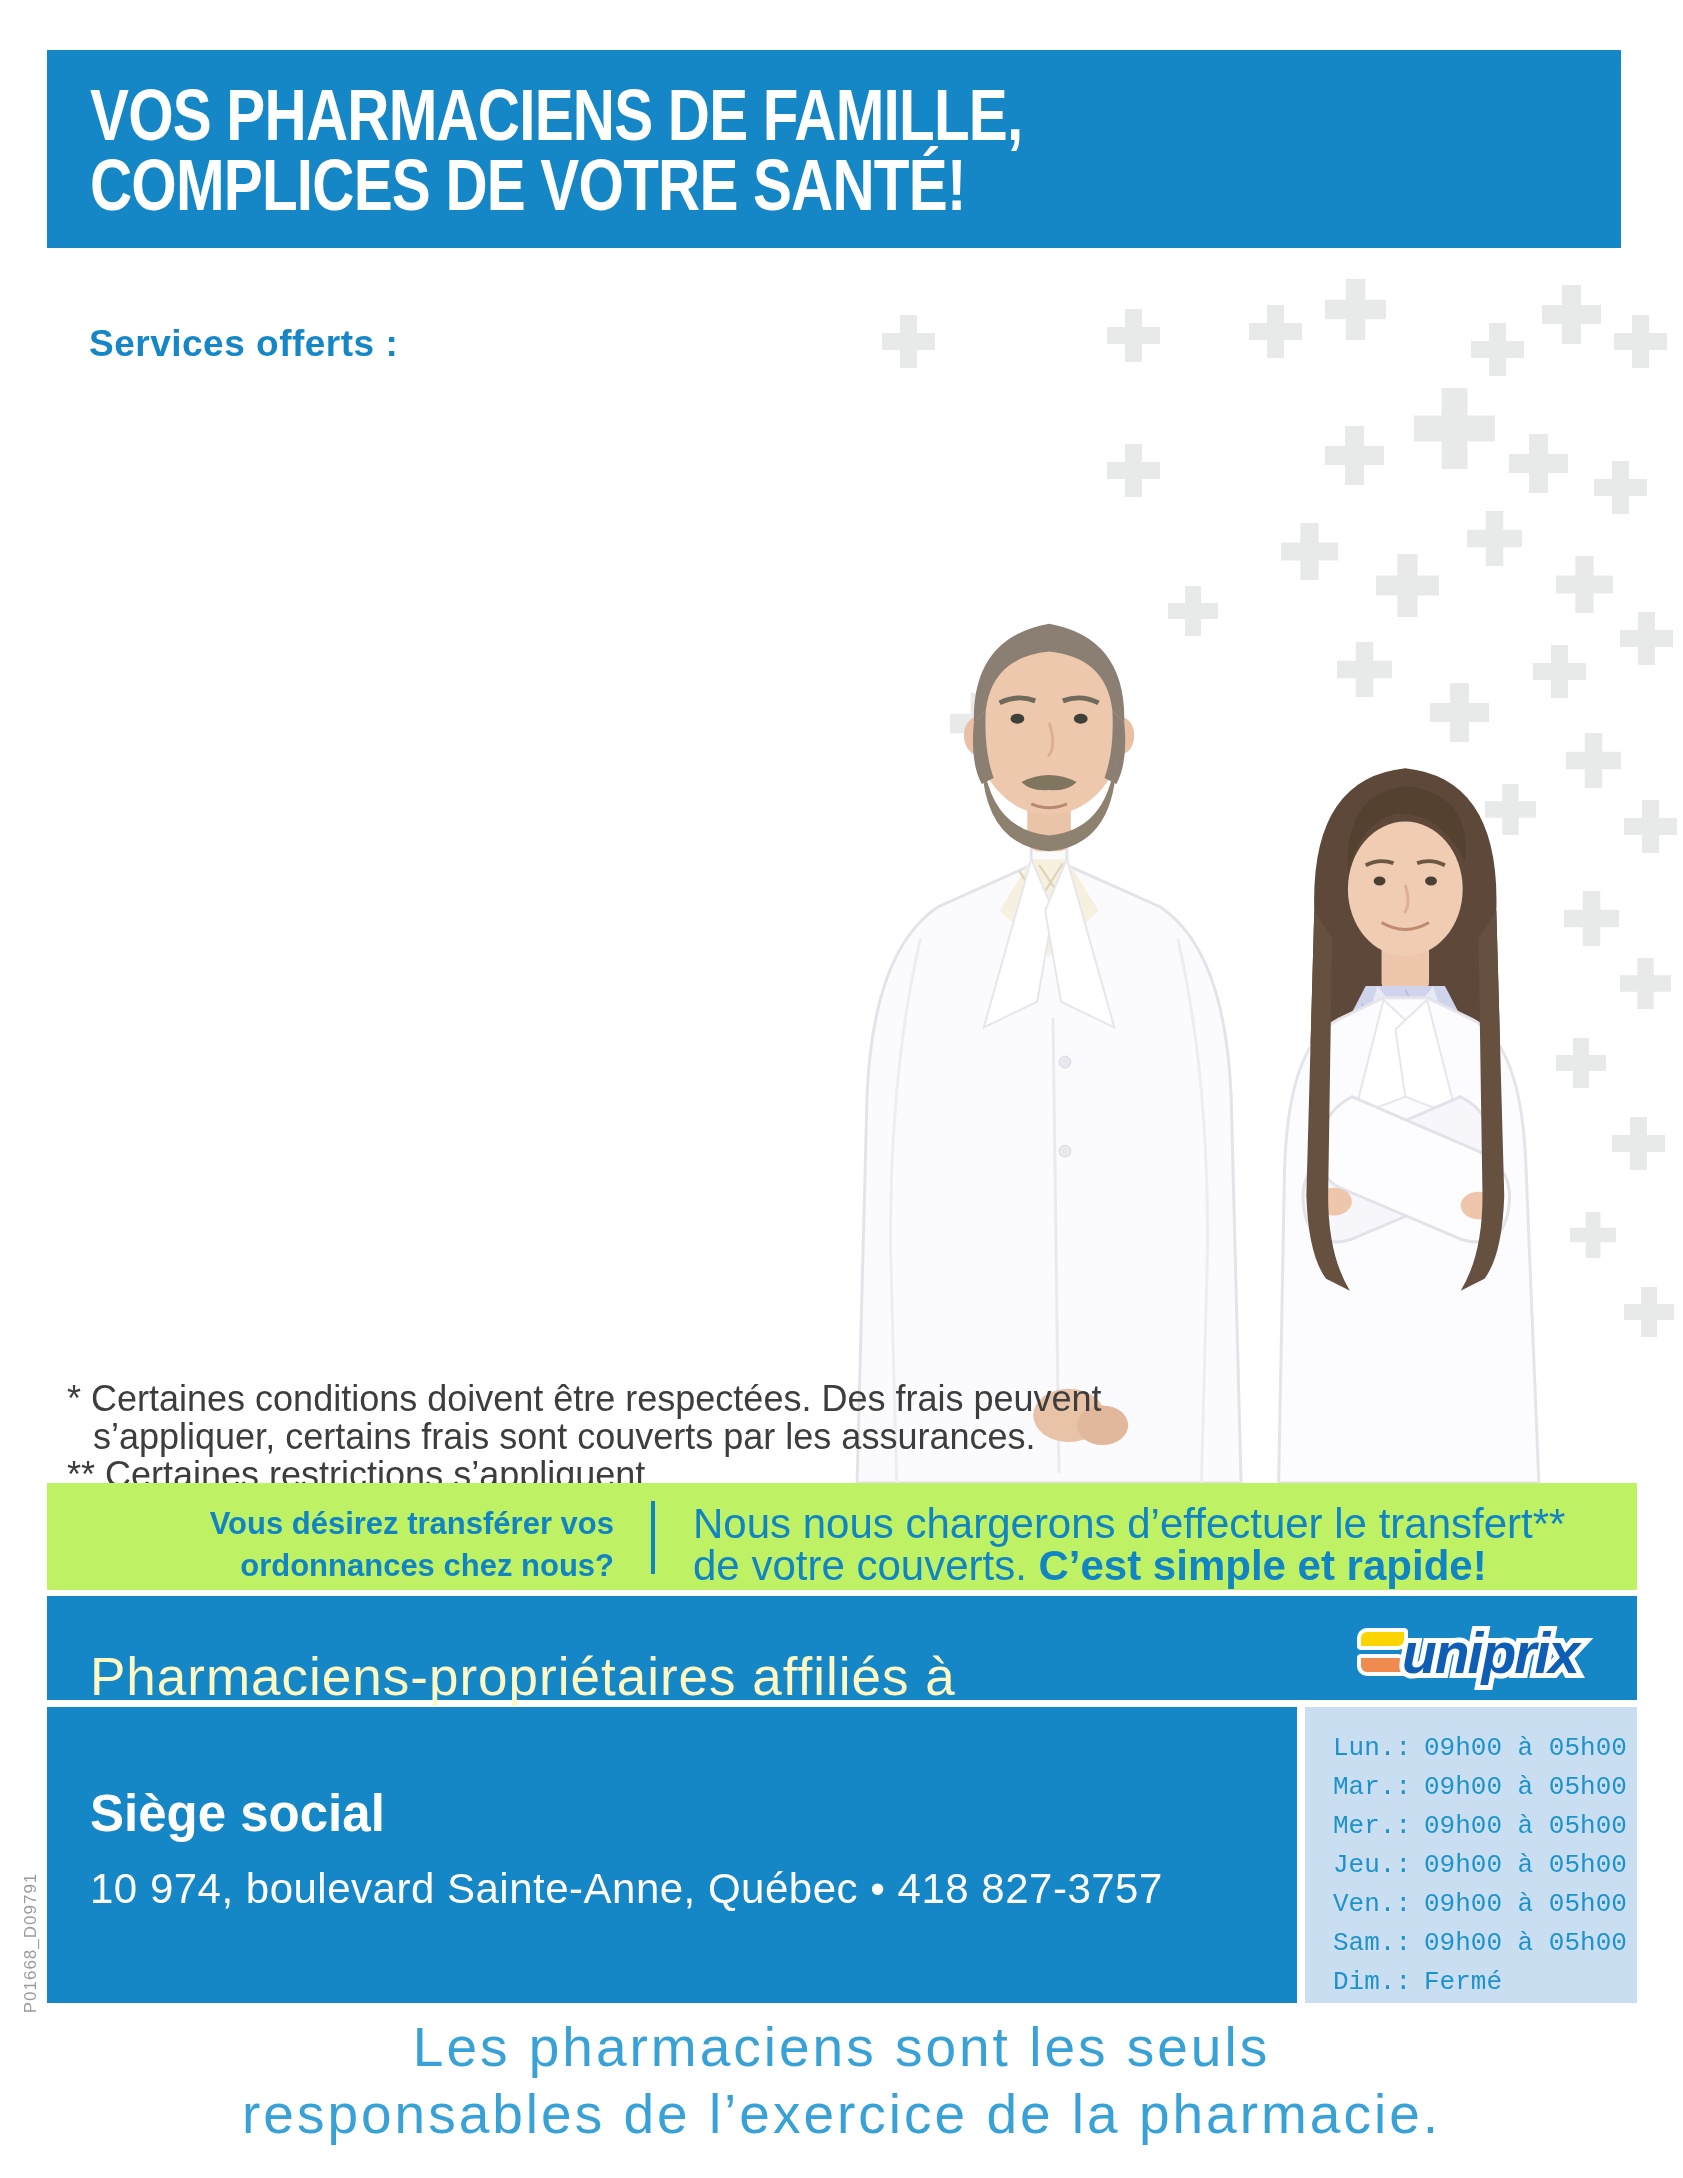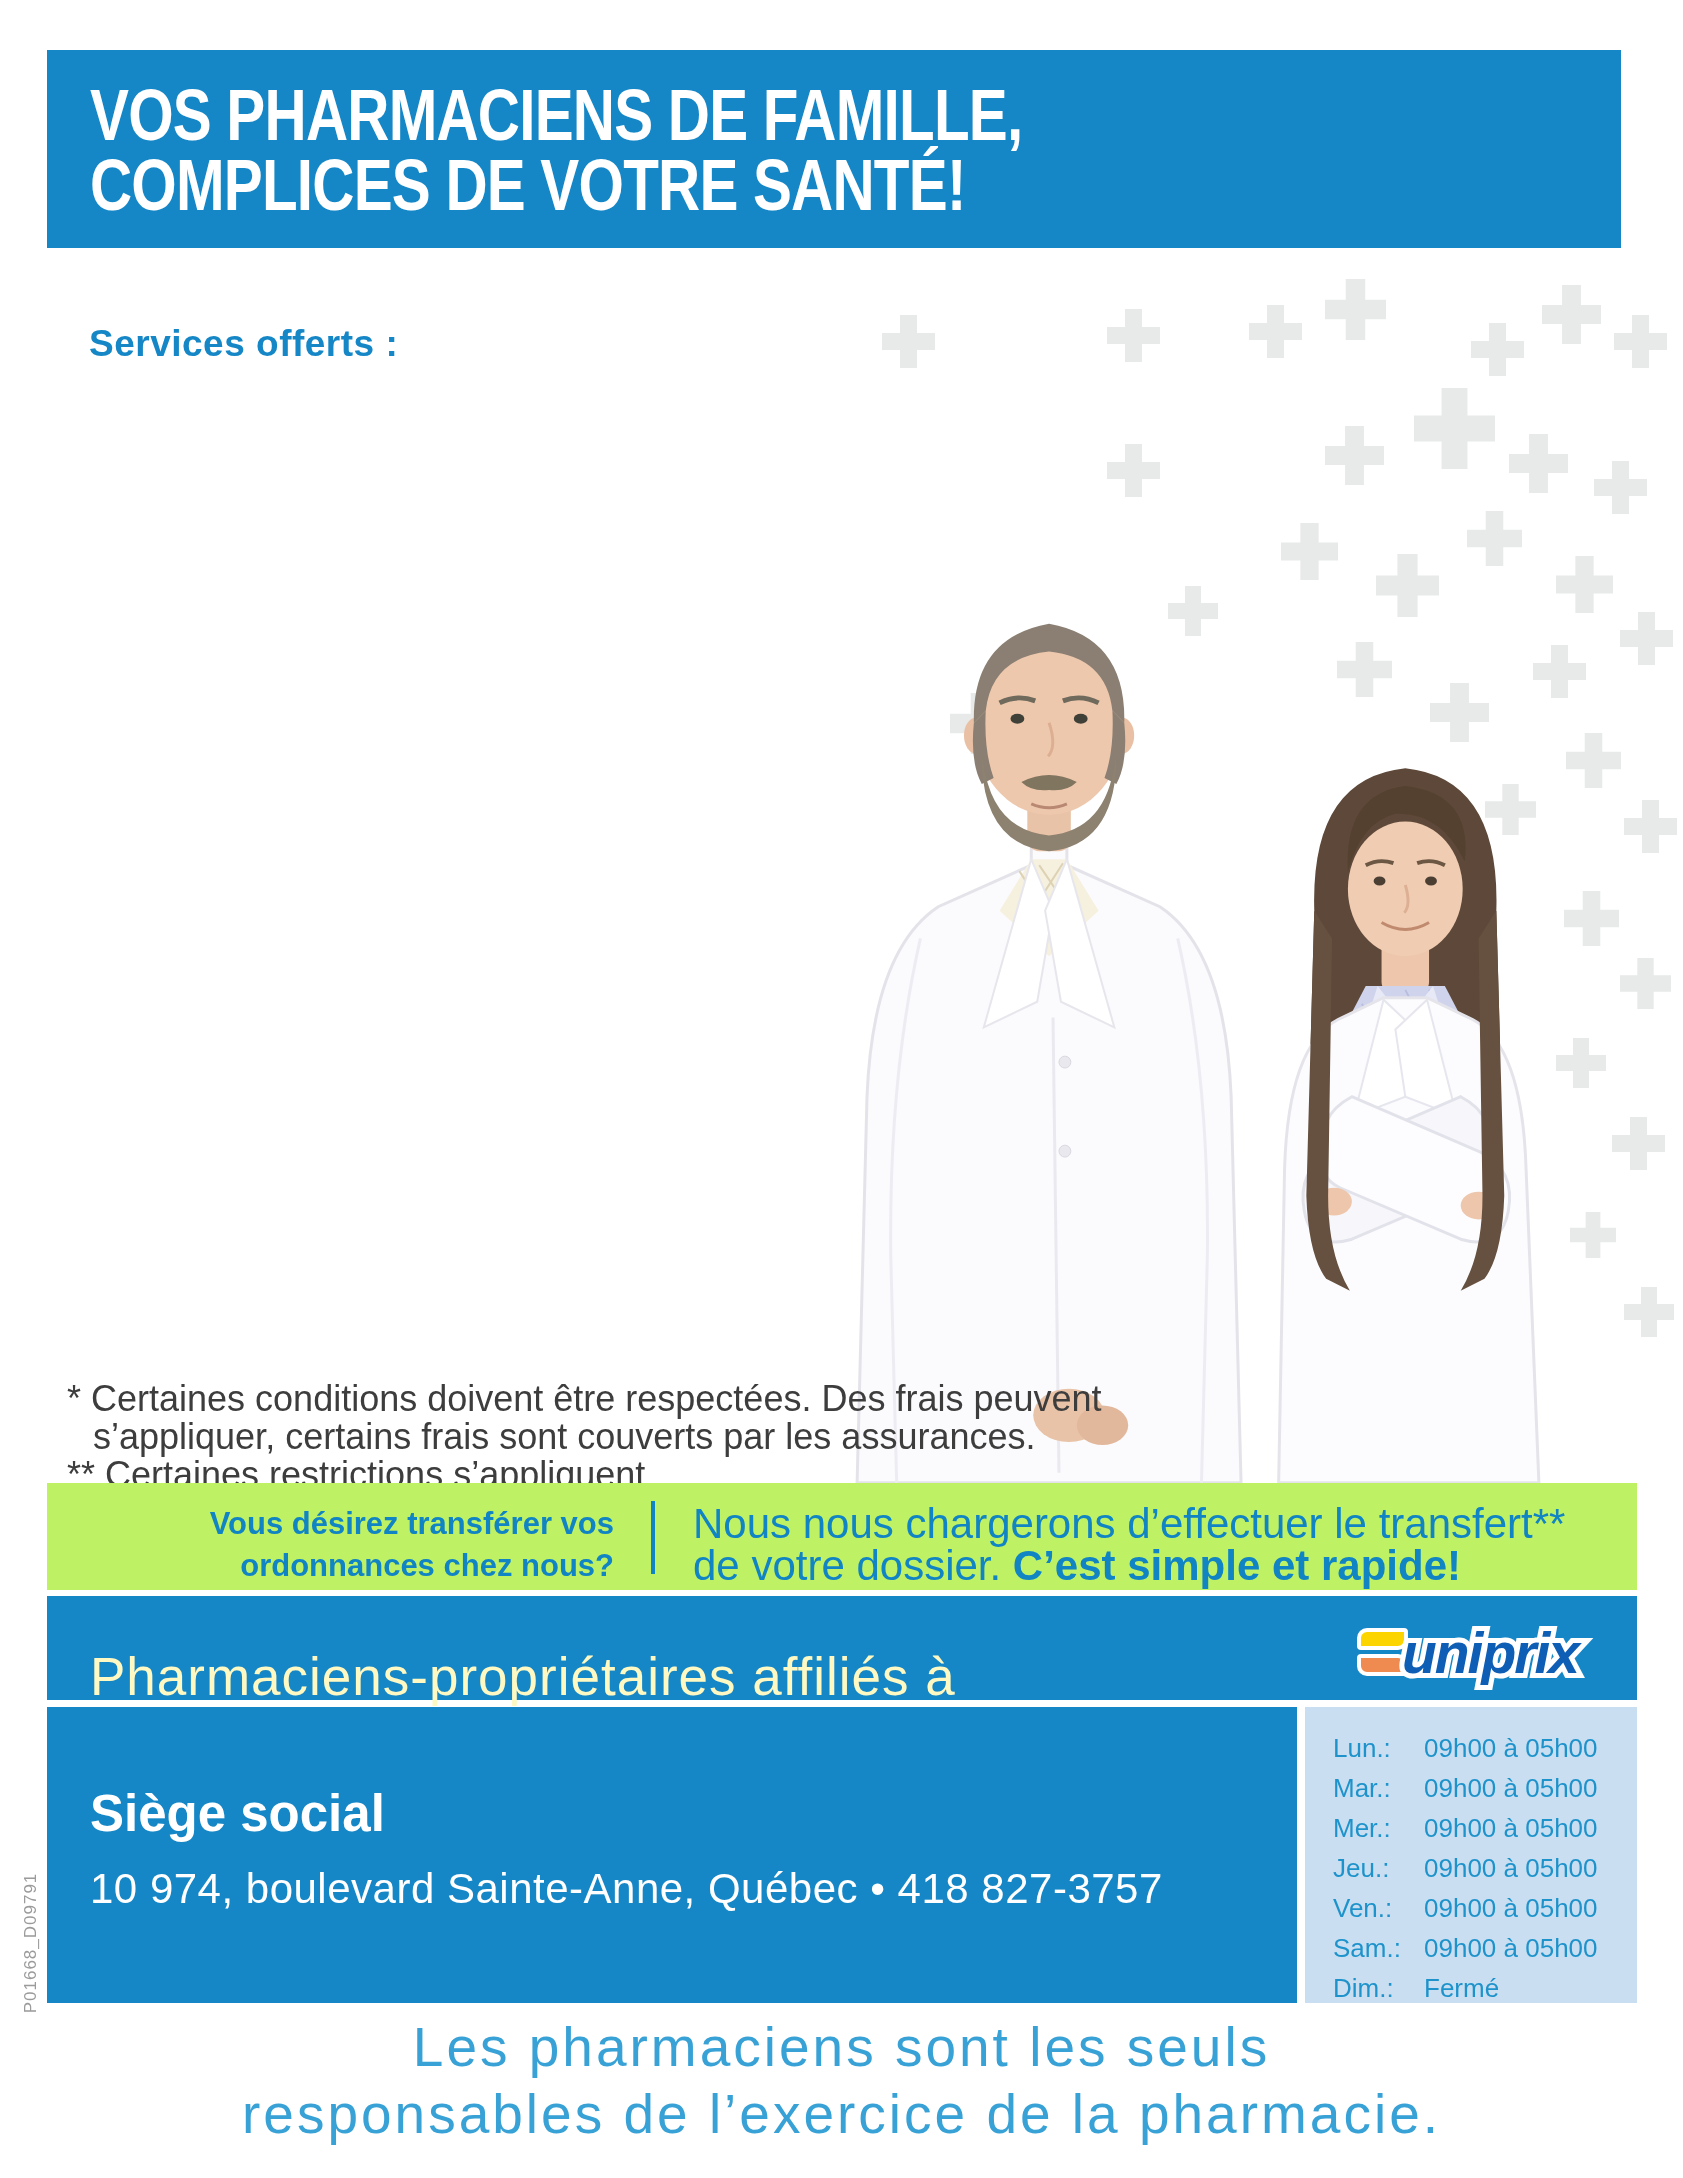--- a/index.html
+++ b/index.html
@@ -84,21 +84,21 @@
     background:#1587c7; color:#fff;
   }
   .addr .siege { position:absolute; left:43px; top:77px; font-size:51px; font-weight:bold; }
   .addr .street { position:absolute; left:43px; top:158px; font-size:42px; font-weight:normal; letter-spacing:0.5px; }
   
   .hours {
     position:absolute; left:1305px; top:1707px; width:332px; height:296px;
     background:#c9def1; color:#1e93cb; font-size:26px;
   }
   .hours table { border-collapse:collapse; margin:26px 0 0 28px; }
-  .hours td { padding:0 0 9px 0; font-size:26px; color:#1e93cb; vertical-align:top; }
+  .hours td { padding:0 0 9px 0; font-size:26px; color:#1e93cb; vertical-align:top;font-family:Liberation Mono, monospace; }
   .hours td.day { width:91px; }
   
   .footnote {
     position:absolute; left:0; top:2014px; width:1683px; text-align:center;
     color:#38a1d6; font-size:55px; line-height:67px; letter-spacing:3px; font-weight:normal;
   }
   
   .printcode {
     position:absolute; left:-48px; top:1933px; width:158px; text-align:center;
     color:#9b9b9b; font-size:17px; letter-spacing:1px;
@@ -219,21 +219,21 @@
   </div>
 
   <div class="transfer">
     <div class="q">
       <div>Vous désirez transférer vos</div>
       <div>ordonnances chez nous?</div>
     </div>
     <div class="vline"></div>
     <div class="a">
       <div>Nous nous chargerons d’effectuer le transfert**</div>
-      <div><span>de votre dossier. </span><b>C’est simple et rapide!</b></div>
+      <div><span>de votre couverts. </span><b>C’est simple et rapide!</b></div>
     </div>
   </div>
 
   <div class="affil">
     <div class="label">Pharmaciens-propriétaires affiliés à</div>
     <div class="uniprix">
       <div class="bars">
         <div class="bar y"></div>
         <div class="bar o"></div>
       </div>

